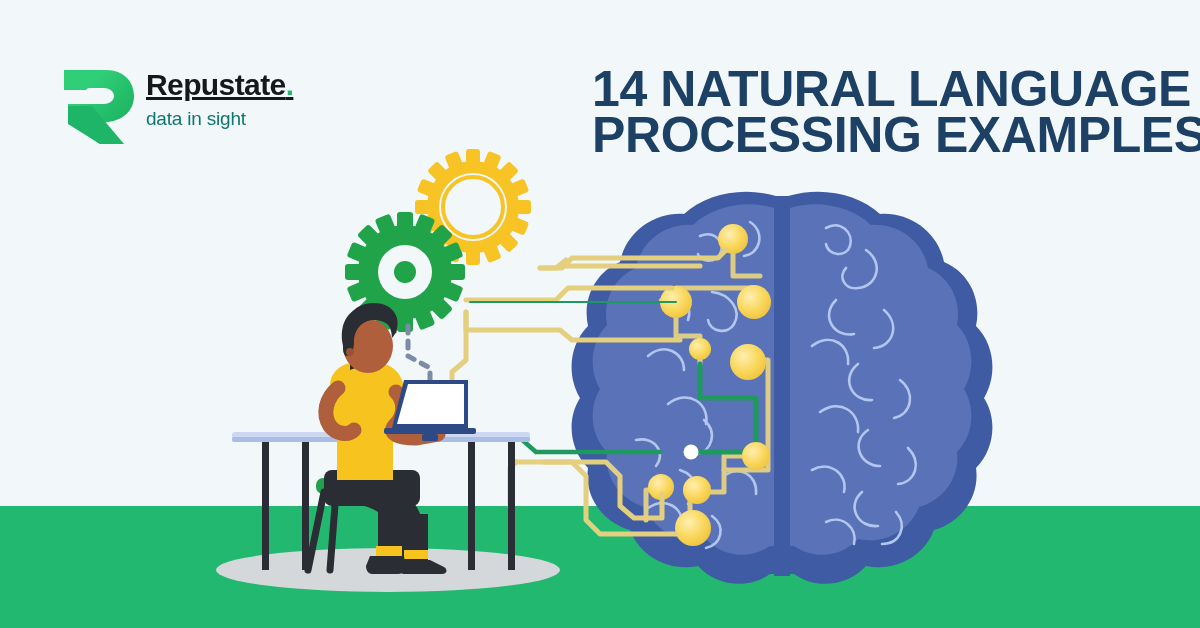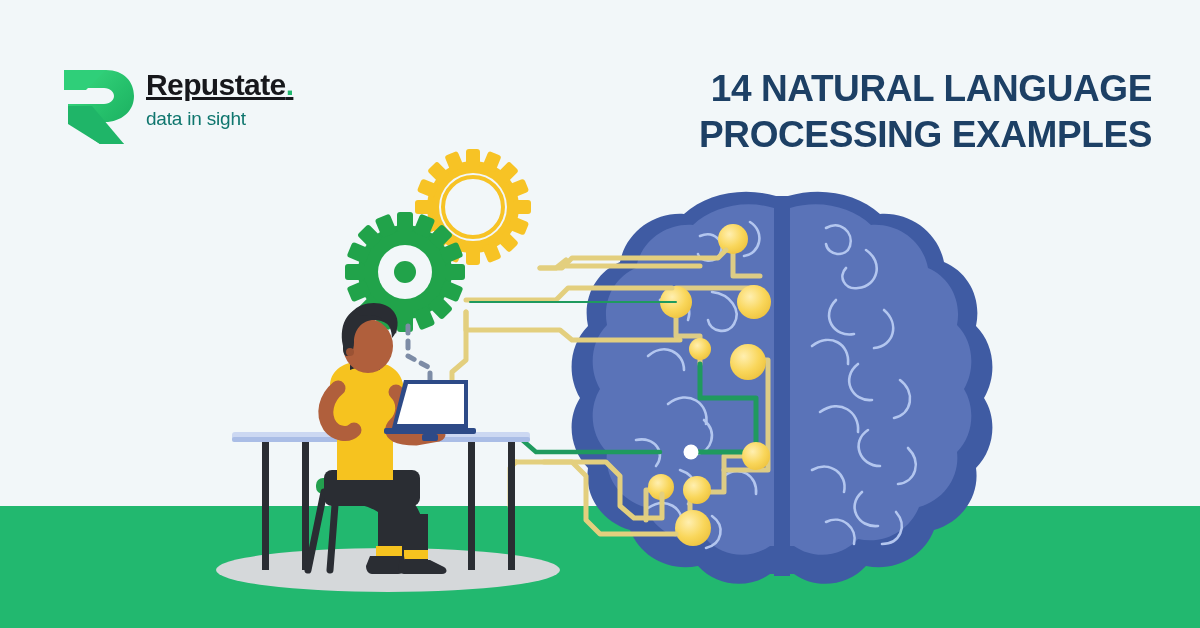--- a/index.html
+++ b/index.html
@@ -57,21 +57,21 @@
     margin-top: 4px;
     white-space: nowrap;
   }
   
   .headline {
     position: absolute;
     right: 48px; top: 66px;
     width: 560px;
     text-align: right;
     color: #1d4065;
-    font-size: 37px;
+    font-size: 50px;
     font-weight: bold;
     line-height: 46px;
     letter-spacing: -0.4px;
   }
   .headline .ln { display: block; white-space: nowrap; }
   
   .illus {
     position: absolute;
     left: 0; top: 0;
     width: 1200px; height: 628px;

